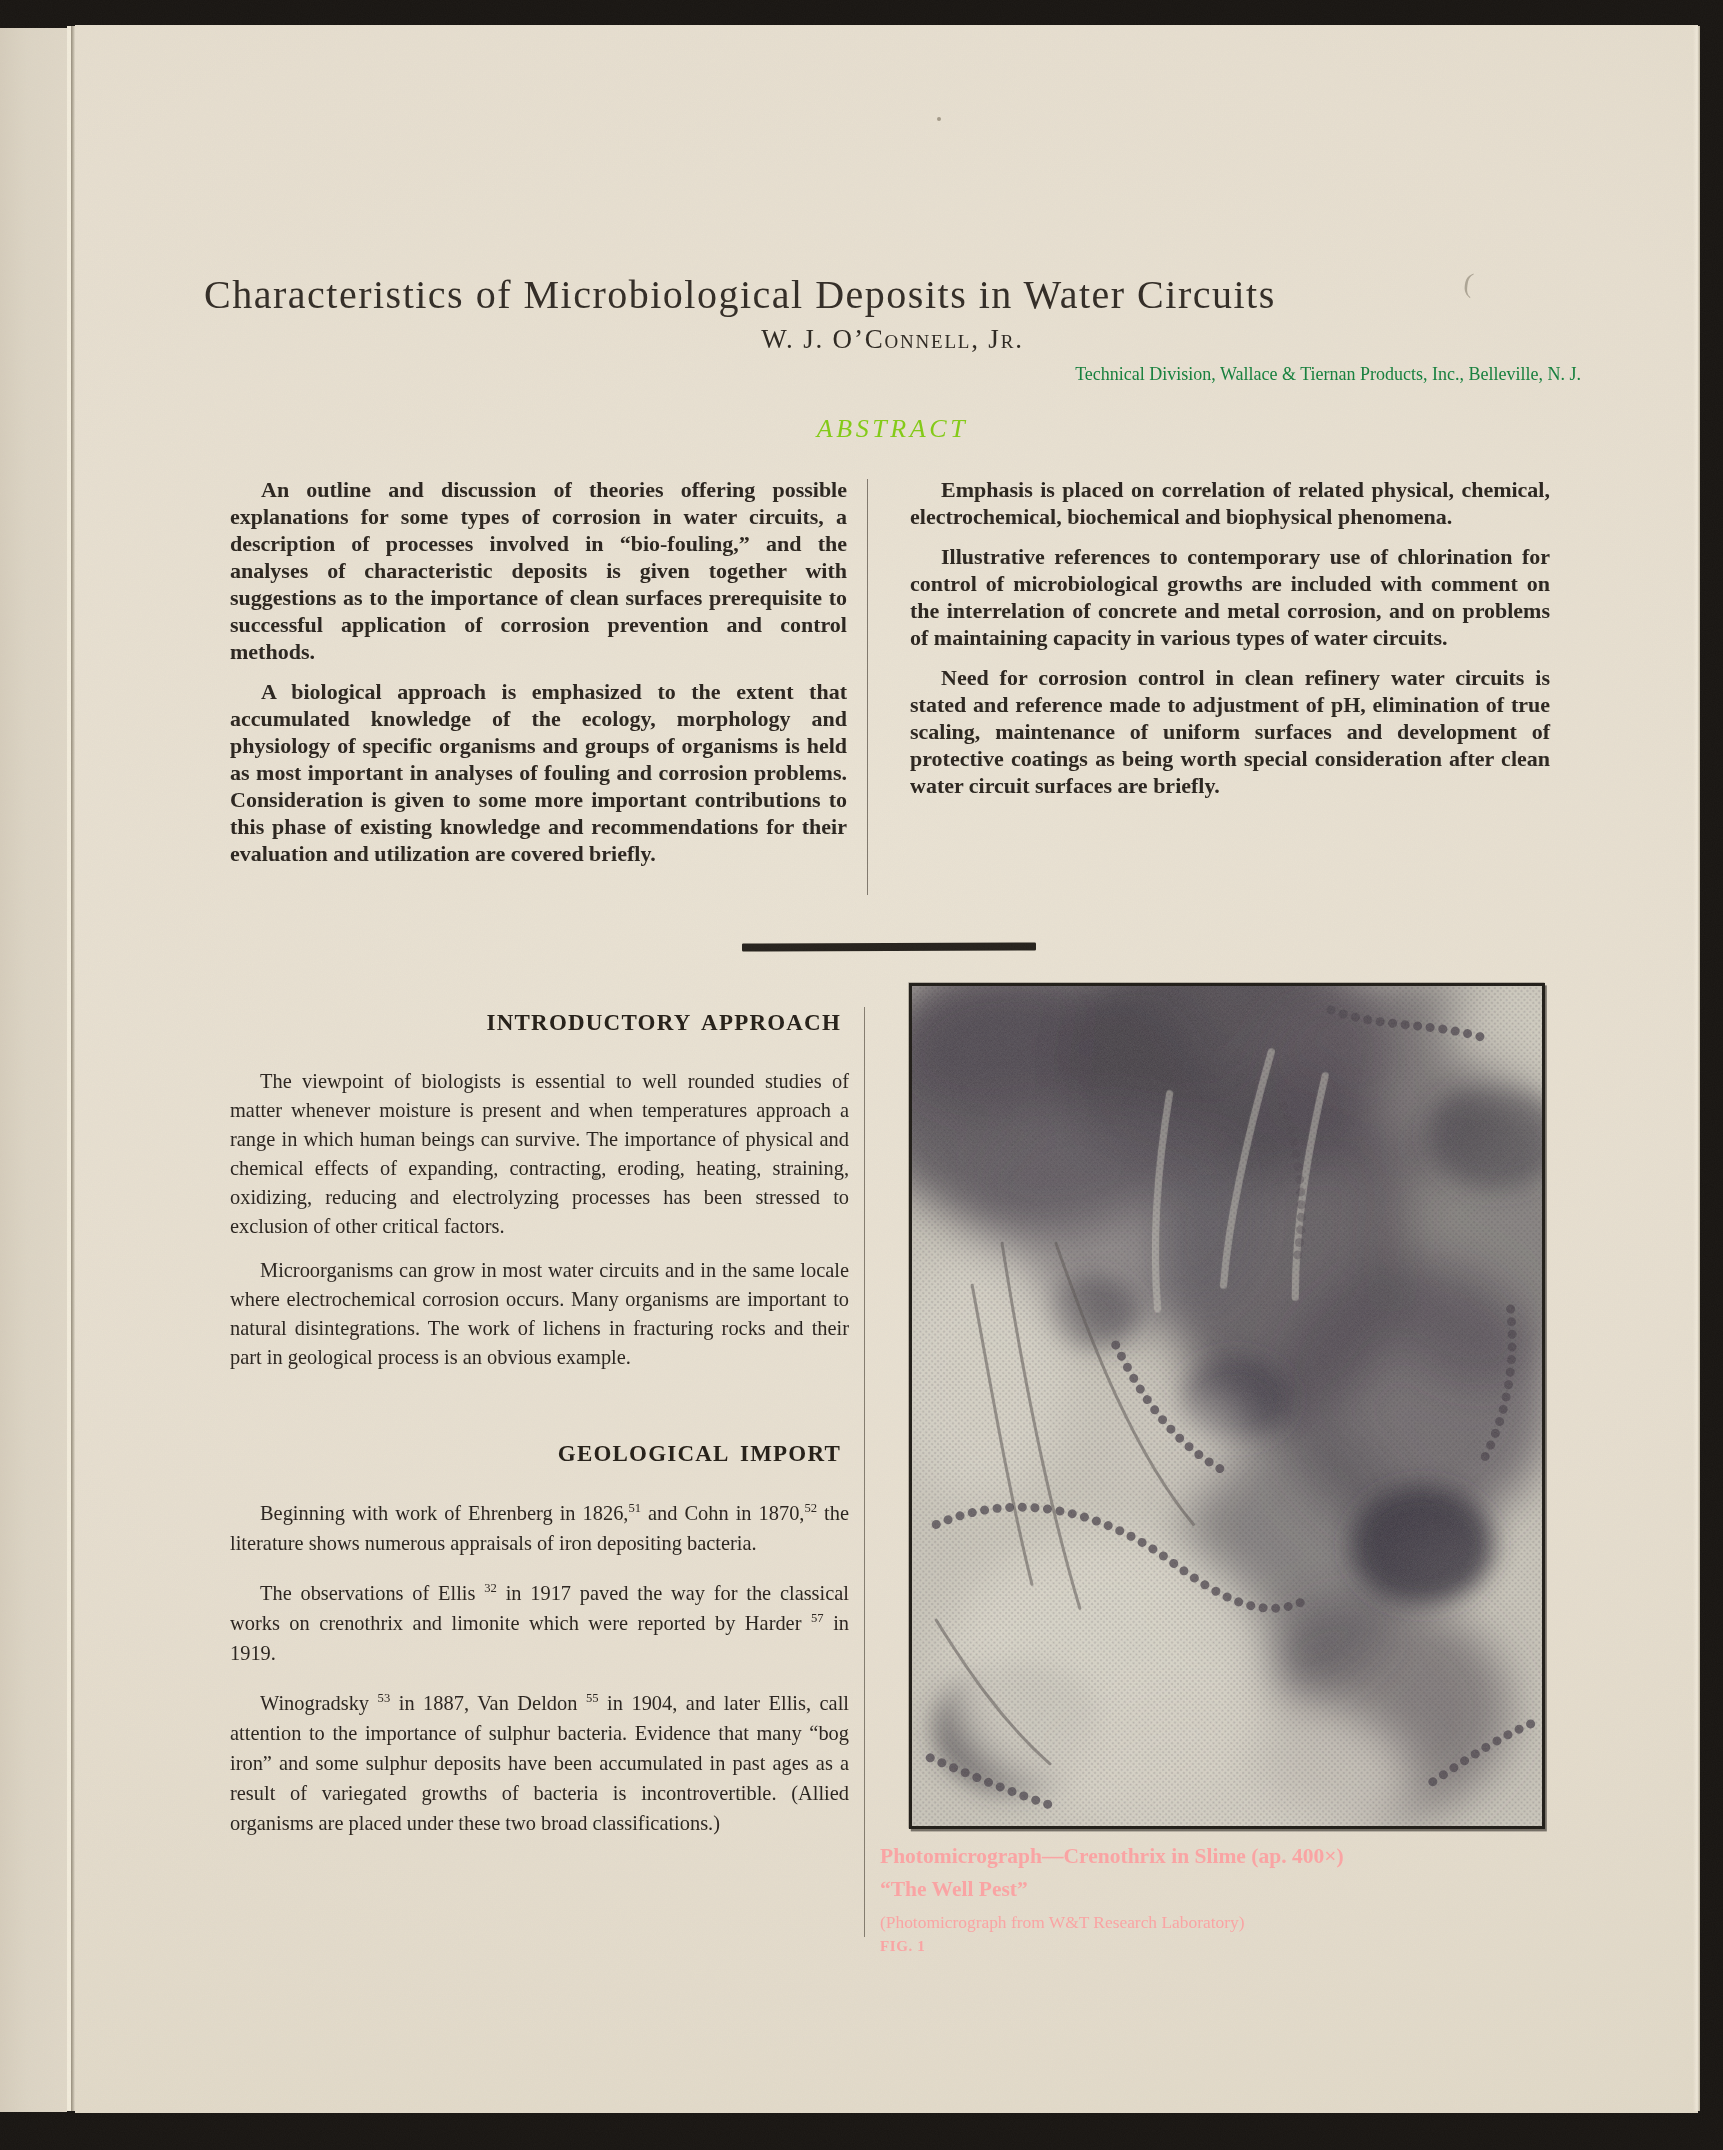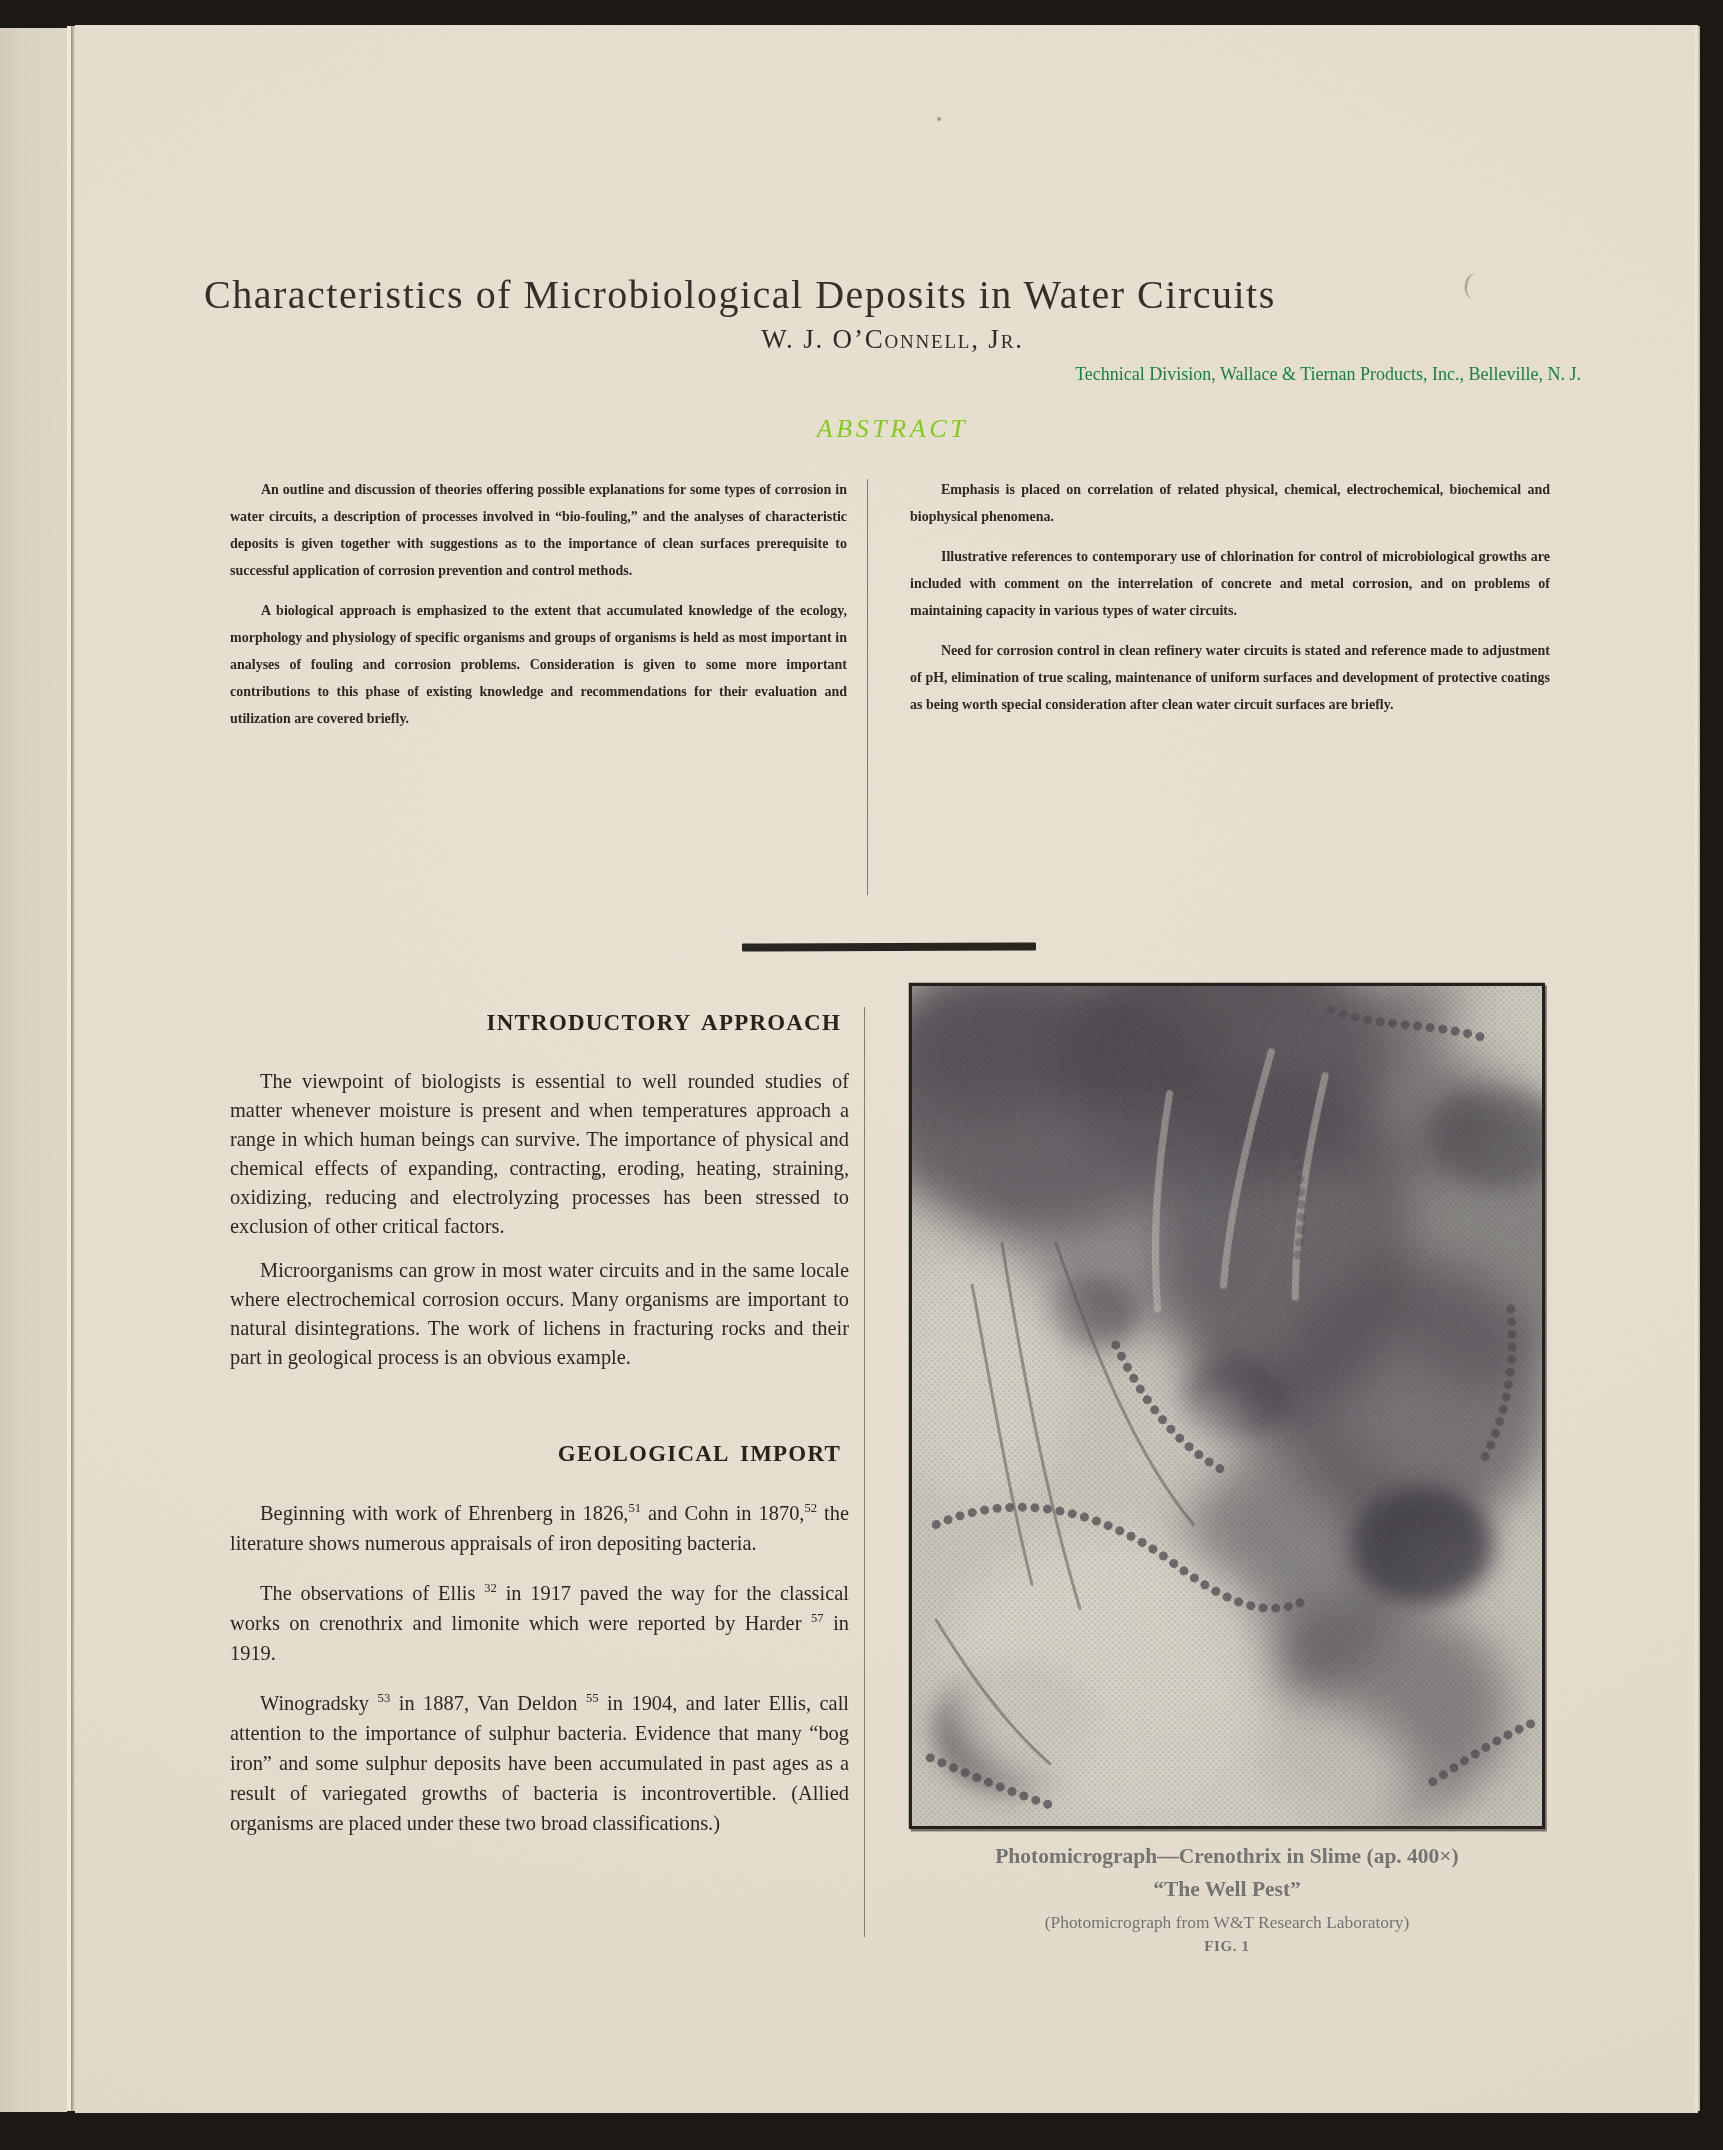--- a/index.html
+++ b/index.html
@@ -22,21 +22,21 @@
     font-size:40px;font-weight:400;letter-spacing:1.5px;text-align:left;color:#332d27;}
   .author{position:absolute;left:204px;top:324px;width:1377px;text-align:center;
     font-size:27px;font-variant:small-caps;letter-spacing:1.8px;color:#2e2923;}
   .affiliation{position:absolute;left:204px;top:364px;width:1377px;text-align:right;
     font-size:18px;color:#15803d;}
   .abstract-heading{position:absolute;left:204px;top:414px;width:1377px;text-align:center;
     font-size:26px;font-style:italic;letter-spacing:3.6px;color:#84cc16;}
 
   
   .abs-col{position:absolute;top:476px;text-align:justify;font-weight:700;
-    font-size:14px;line-height:27px;color:#2c2620;font-family:Liberation Serif, serif;}
+    font-size:22px;line-height:27px;color:#2c2620;font-family:Liberation Serif, serif;}
   .abs-col p{margin:0 0 13px 0;text-indent:31px;}
   .abs-left{left:230px;width:617px;}
   .abs-right{left:910px;width:640px;}
   .abs-divider{position:absolute;left:867px;top:479px;width:1.2px;height:416px;
     background:#5d564c;opacity:.75;}
 
   .mid-rule{position:absolute;left:742px;top:943px;width:294px;height:7.8px;
     background:#262younger1d;background:#26221d;transform:rotate(-.2deg);border-radius:1.2px;}
 
   
@@ -51,21 +51,21 @@
   .body-left p + p{margin-top:15.6px;}
   .body-left .geo-p{line-height:30px;}
   .body-left .geo-p + .geo-p{margin-top:20.4px;}
   sup{font-size:.62em;vertical-align:super;line-height:0;}
 
   
   .photo-frame{position:absolute;left:909px;top:983px;width:630px;height:840px;
     border:3px solid #211e19;box-shadow:1.8px 2.4px 0 rgba(25,22,18,.55), -0.6px -0.6px 0 rgba(25,22,18,.4);
     background:#cbc7bb;}
   .photo-frame svg{display:block;width:100%;height:100%;}
-  .caption{position:absolute;left:880px;width:694px;text-align:center;color:#737373;}
+  .caption{position:absolute;left:880px;width:694px;text-align:left;color:#fca5a5;}
   .cap1{top:1844px;font-size:21.5px;font-weight:700;}
   .cap2{top:1877px;font-size:21.5px;font-weight:700;}
   .cap3{top:1912px;font-size:17.4px;}
   .cap4{top:1938px;font-size:15px;font-weight:700;letter-spacing:0.6px;}
 
   
   .stray-mark{position:absolute;left:1464px;top:267px;font-size:27.5px;color:#a59d8d;
     transform:rotate(8deg);opacity:.85;}
   .speck{position:absolute;border-radius:50%;background:#a39a89;}
   .grain-overlay{position:absolute;left:0;top:0;width:1724px;height:2151px;

